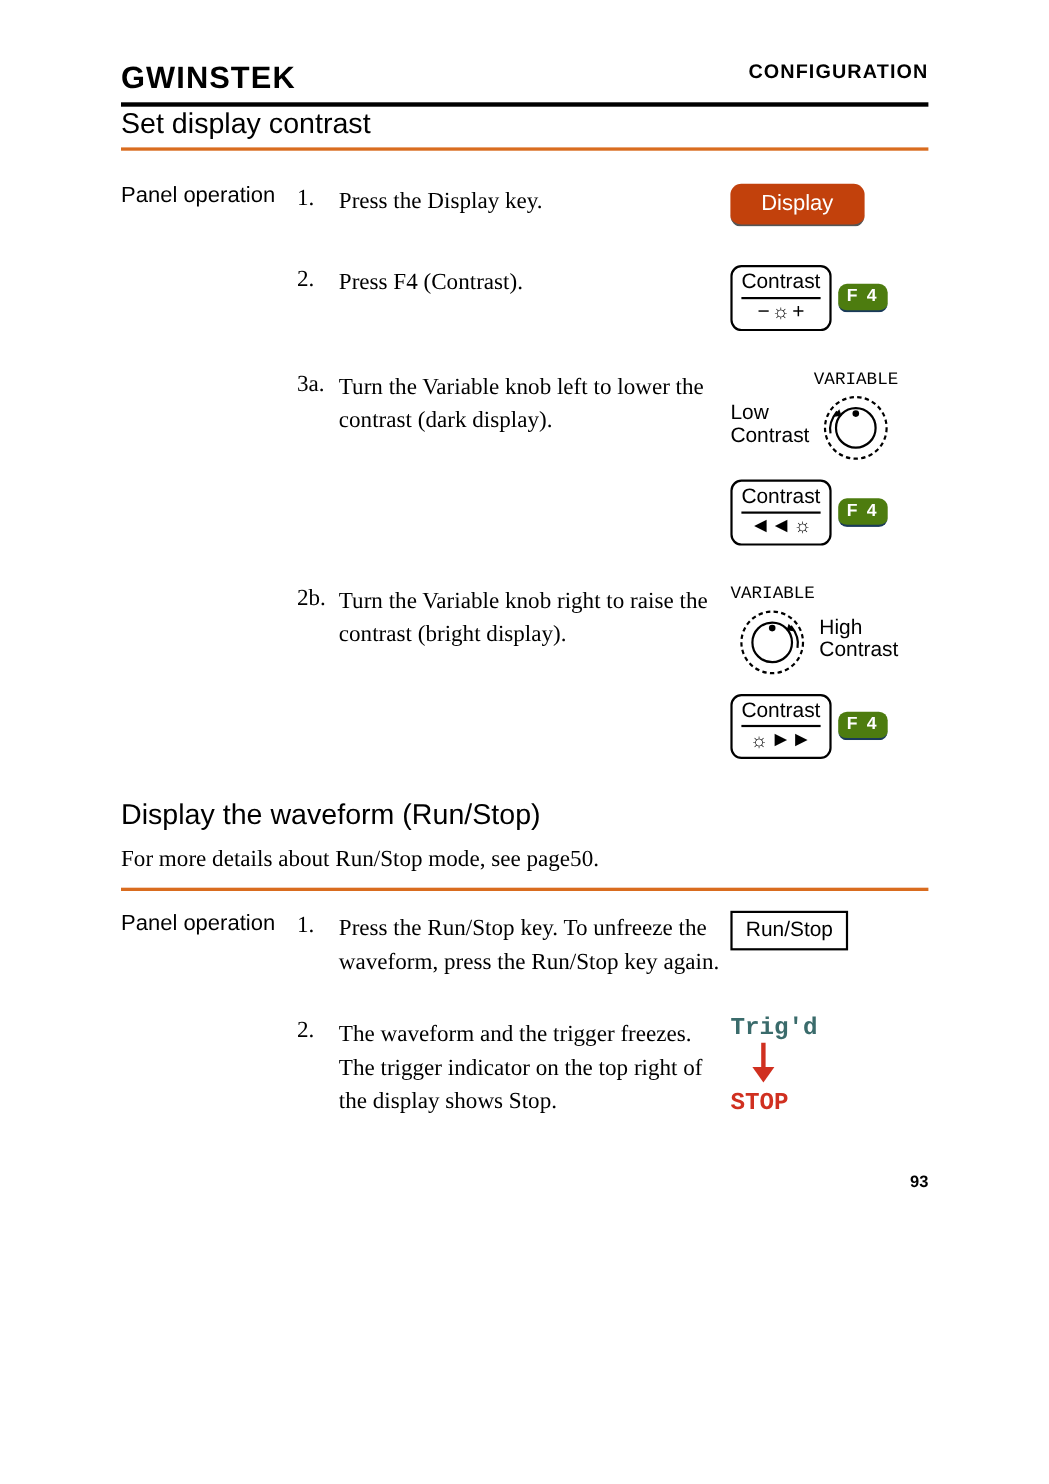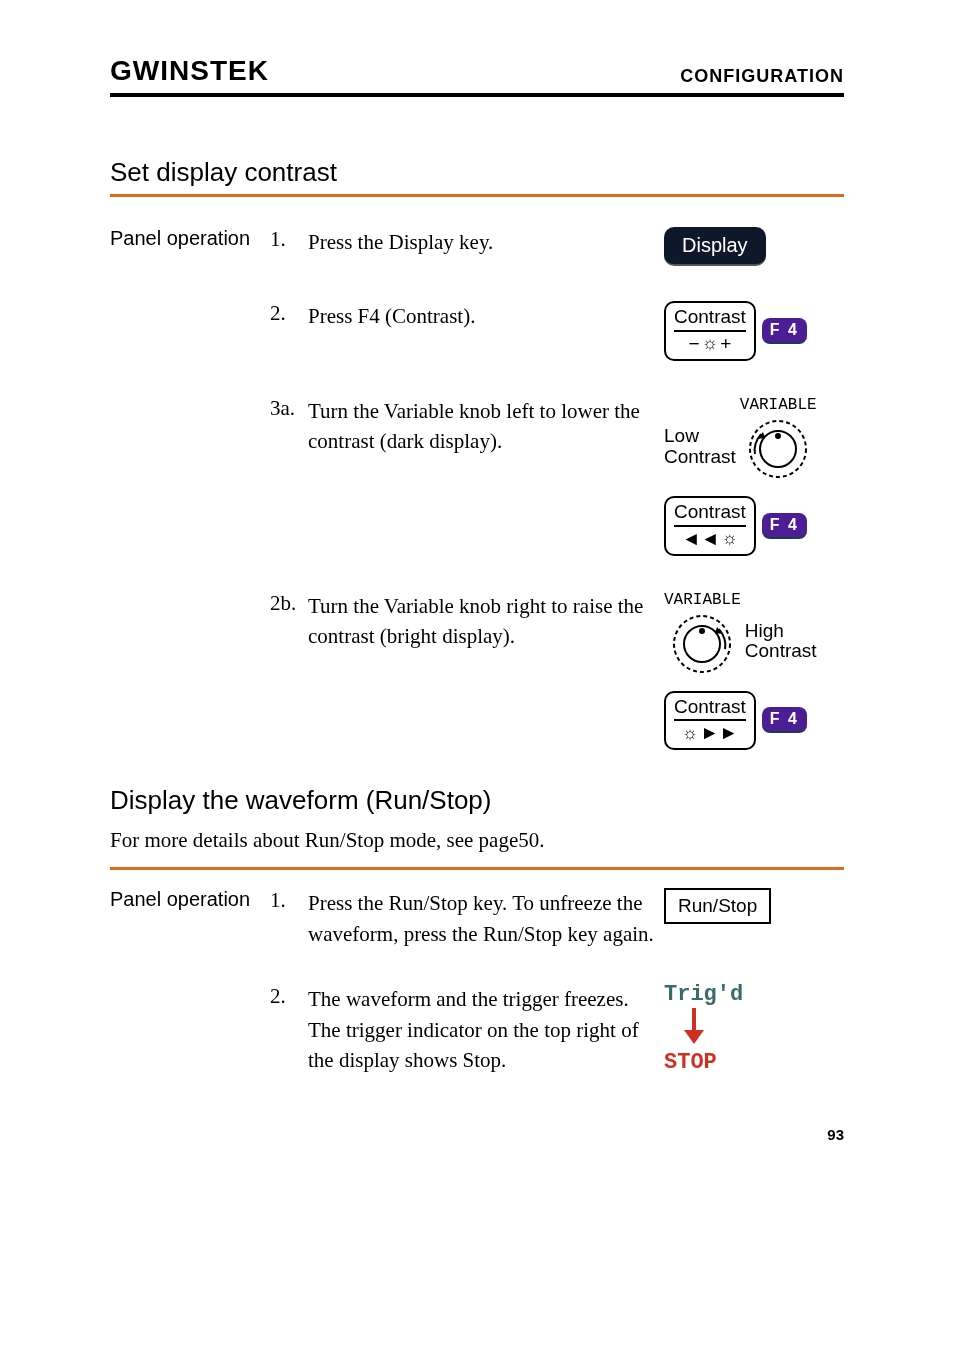--- a/index.html
+++ b/index.html
@@ -10,24 +10,23 @@
     body {
       font-family: Georgia, 'Times New Roman', serif;
       background: #fff;
       width: 954px;
       padding: 55px 110px 40px 110px;
       color: #000;
     }
     .header-row {
       display: flex;
       justify-content: space-between;
-      align-items: flex-end;
+      align-items: flex-start;
       border-bottom: 4px solid #000;
       padding-bottom: 6px;
-      margin-bottom: 60px;
     }
     .logo {
       font-family: Arial, sans-serif;
       font-weight: 900;
       font-size: 28px;
       letter-spacing: 1px;
       color: #000;
     }
     .config-label {
       font-family: 'Segoe UI', Arial, sans-serif;
@@ -72,25 +71,25 @@
     }
     .step-graphic {
       width: 180px;
       flex-shrink: 0;
       display: flex;
       flex-direction: column;
       align-items: flex-start;
       gap: 12px;
     }
     .display-key {
-      background: #0f172a;
+      background: #c2410c;
       color: #fff;
       font-family: Arial, sans-serif;
       font-size: 20px;
-      padding: 7px 18px;
+      padding: 7px 28px;
       border-radius: 10px;
       border-bottom: 2px solid #555;
     }
     .contrast-box {
       display: inline-flex;
       align-items: center;
       gap: 6px;
     }
     .contrast-menu {
       border: 2px solid #000;
@@ -107,21 +106,21 @@
       margin: 2px 0;
     }
     .contrast-sym {
       font-size: 19px;
       display: flex;
       justify-content: center;
       align-items: center;
       gap: 2px;
     }
     .f4-key {
-      background: #4c1d95;
+      background: #4d7c0f;
       color: #fff;
       font-family: Arial, sans-serif;
       font-weight: bold;
       font-size: 16px;
       padding: 3px 8px;
       border-radius: 8px;
       border-bottom: 2px solid #1a3a5a;
       letter-spacing: 2px;
     }
     .knob-group {

